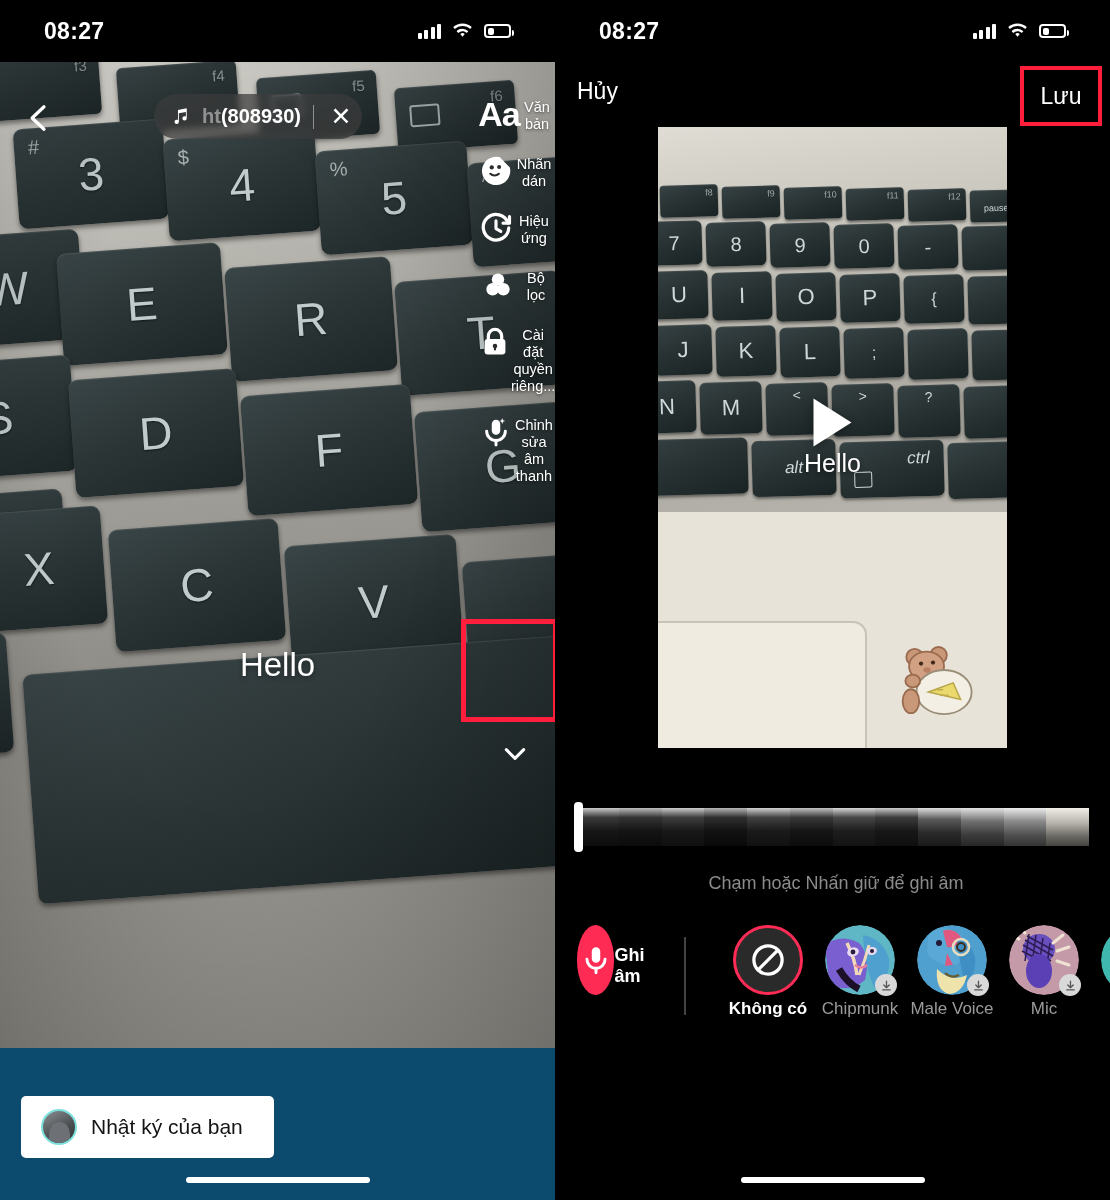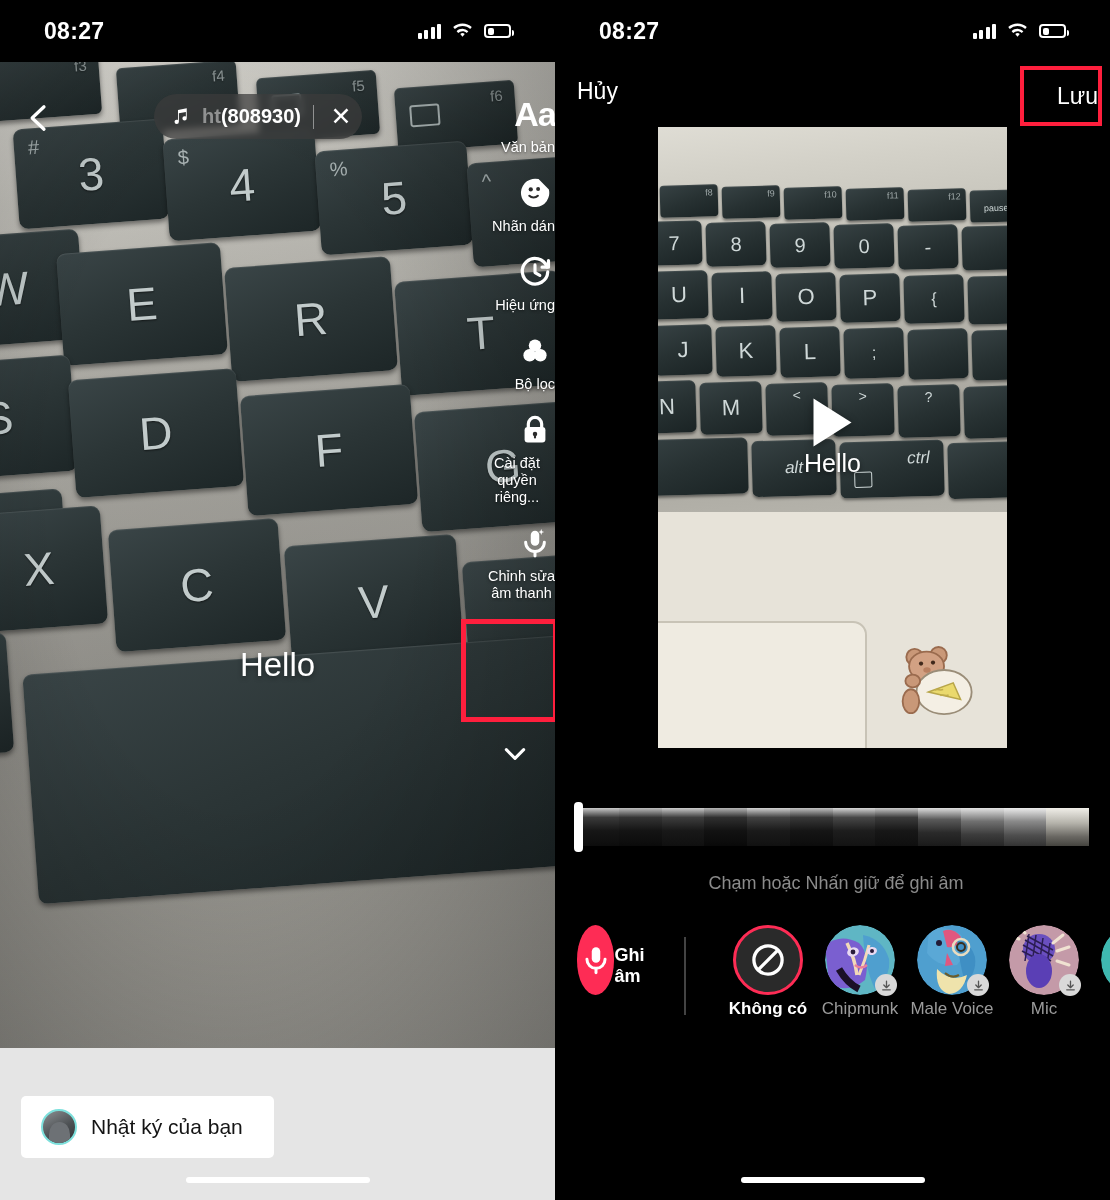--- a/index.html
+++ b/index.html
@@ -69,39 +69,39 @@
     backdrop-filter:blur(3px);
   }
   .music-chip .note { width:22px; height:24px; display:flex; align-items:center; justify-content:center; }
   .music-chip .mtitle { color:#fff; font-size:20px; font-weight:600; margin-left:10px; white-space:nowrap; max-width:150px; overflow:hidden; }
   .music-chip .mtitle .fade { opacity:.45; }
   .music-chip .divider { width:1px; height:24px; background:rgba(255,255,255,.45); margin:0 14px 0 12px; }
   .music-chip .closex { color:#fff; font-size:25px; line-height:1; width:30px; text-align:center; padding-right:4px; font-weight:300; }
 
   
   .toolrail { position:absolute; right:0; top:94px; width:76px; z-index:25; display:flex; flex-direction:column; align-items:center; }
-  .tool { width:76px; display:flex; flex-direction:column; align-items:flex-end; margin-bottom:17px; }
+  .tool { width:76px; display:flex; flex-direction:row; align-items:flex-start; margin-bottom:17px; }
   .tool .ticon { width:40px; height:40px; display:flex; align-items:center; justify-content:center; color:#fff; }
   .tool .tlabel { color:#fff; font-size:14.5px; line-height:1.17; text-align:center; margin-top:5px; text-shadow:0 1px 3px rgba(0,0,0,.55); white-space:pre-line; }
   .tool.aa .ticon { font-size:34px; font-weight:bold; letter-spacing:-1px; }
   .tool.highlight { position:relative; }
   .hl-box {
     position:absolute; left:461px; top:619px; width:97px; height:103px;
     border:5px solid #ff1f3d; z-index:30; pointer-events:none;
   }
   .chevron-down { position:absolute; right:20px; top:737px; z-index:25; width:40px; height:34px; display:flex; align-items:center; justify-content:center; }
 
   .hello-overlay {
     position:absolute; left:0; right:0; top:584px; text-align:center; z-index:22;
     color:#fff; font-size:33px; font-weight:400; text-shadow:0 2px 5px rgba(0,0,0,.4);
   }
   .hello-overlay .htxt { display:inline-block; }
 
   
-  .bottombar { position:absolute; left:0; bottom:0; width:555px; height:152px; background:#e5e5e5; z-index:35; }
+  .bottombar { position:absolute; left:0; bottom:0; width:555px; height:152px; background:#0c4a6e; z-index:35; }
   .btn-row { position:absolute; left:21px; top:48px; display:flex; gap:24px; }
   .btn-diary {
     width:253px; height:62px; background:#fff; border-radius:5px;
     display:flex; align-items:center; gap:14px; padding-left:20px;
   }
   .avatar {
     width:36px; height:36px; border-radius:50%; flex:none;
     background:linear-gradient(150deg,#8d9093,#4d5154 55%,#2e3133);
     border:2px solid #7de0dc; position:relative; overflow:hidden;
   }
@@ -110,21 +110,21 @@
   .btn-next {
     width:258px; height:62px; background:#fe2c55; border-radius:5px;
     display:flex; align-items:center; justify-content:center;
     color:#fff; font-size:21px; font-weight:600;
   }
   .home-ind { position:absolute; left:50%; transform:translateX(-50%); bottom:17px; width:184px; height:6px; border-radius:3px; background:#fff; }
 
   
   .r-header { position:absolute; top:62px; left:0; width:555px; height:72px; z-index:30; }
   .r-cancel { position:absolute; left:22px; top:16px; color:#fff; font-size:23px; }
-  .r-save-wrap { position:absolute; right:8px; top:4px; width:82px; height:60px; border:4px solid #ff1f3d; display:flex; align-items:center; justify-content:flex-end; }
+  .r-save-wrap { position:absolute; right:8px; top:4px; width:82px; height:60px; border:4px solid #ff1f3d; display:flex; align-items:center; justify-content:center; }
   .r-save { color:#fff; font-size:23px; }
 
   .preview {
     position:absolute; left:658px; top:127px; width:349px; height:621px;
     background:#000; overflow:hidden; z-index:10;
   }
   .preview .inner { position:absolute; inset:0; overflow:hidden; }
   .pv-top { position:absolute; left:0; top:0; width:100%; height:62%; overflow:hidden; background:#b9b7ae; }
   .pv-bot { position:absolute; left:0; top:62%; width:100%; height:38%; overflow:hidden; background:#e7e3d9; }
   .pv-kbd { position:absolute; inset:-10% -10%; background:linear-gradient(175deg,#e7e5dd 0%,#d3d1c8 18%,#b9b7ae 46%,#a9a79f 72%,#bcbab2 100%); transform:rotate(-1.6deg); }

